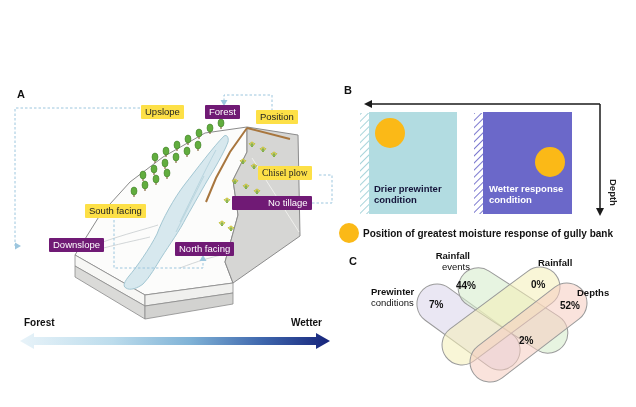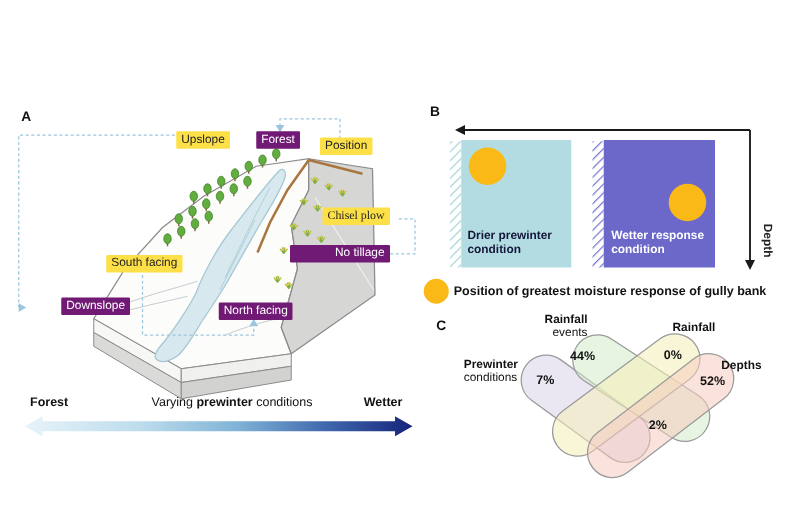--- a/index.html
+++ b/index.html
@@ -146,21 +146,20 @@
   <div class="pill pill-light" style="left:141px;top:105px;">Upslope</div>
   <div class="pill pill-dark" style="left:205px;top:105px;">Forest</div>
   <div class="pill pill-light" style="left:256px;top:110px;">Position</div>
   <div class="pill pill-light" style="left:258px;top:166px;font-family:Liberation Serif, serif;">Chisel plow</div>
   <div class="pill pill-dark" style="left:232px;top:196px;padding-left:36px;">No tillage</div>
   <div class="pill pill-light" style="left:85px;top:204px;">South facing</div>
   <div class="pill pill-dark" style="left:175px;top:242px;">North facing</div>
   <div class="pill pill-dark" style="left:21px;top:238px;margin-left:28px;">Downslope</div>
 
   <div class="grad-lbl bold" style="left:24px;top:317px;">Forest</div>
-  <div class="grad-lbl center" style="left:110px;top:317px;width:140px;"><span>Varying </span><span class="bold">prewinter</span><span> conditions</span></div>
   <div class="grad-lbl bold" style="left:291px;top:317px;">Wetter</div>
 
   <div class="depth-label" style="left:619px;top:179px;">Depth</div>
   <div class="box-title dark" style="left:374px;top:184px;">
     <div>Drier prewinter</div>
     <div>condition</div>
   </div>
   <div class="box-title light" style="left:489px;top:184px;">
     <div>Wetter response</div>
     <div>condition</div>

